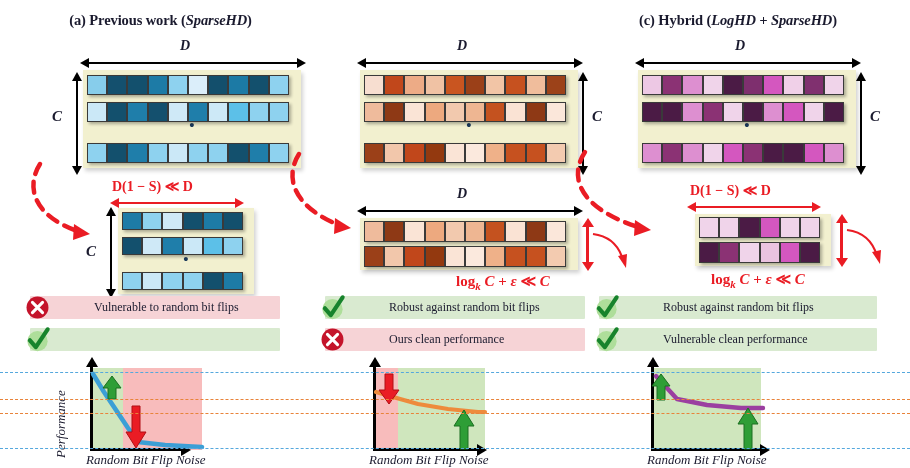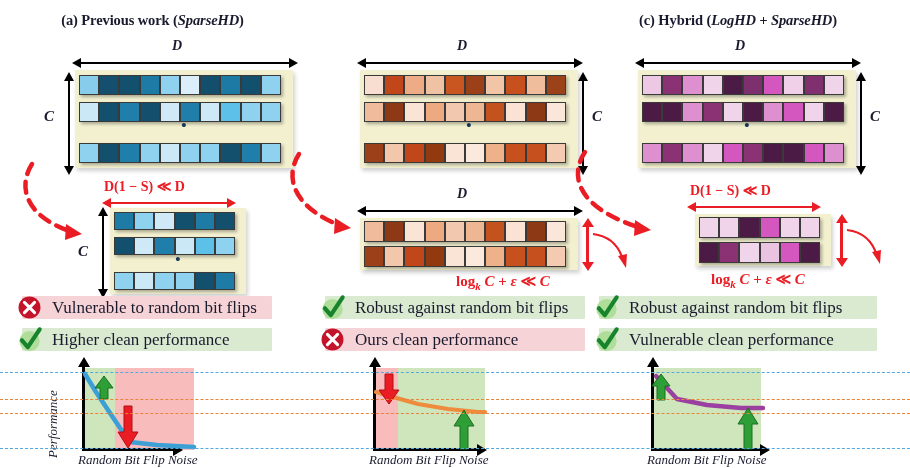--- a/index.html
+++ b/index.html
@@ -2,21 +2,21 @@
 <html><head>
 <meta charset="utf-8">
 <style>
   html,body{margin:0;padding:0;background:#fff;}
   body{
     width:910px;height:468px;position:relative;overflow:hidden;
     font-family:"Liberation Serif", serif;
     color:#1a1a2e;
   }
   .panel{position:absolute;top:0;height:468px;}
-  #panel-a{left:0;width:305px;}
+  #panel-a{left:8px;width:305px;}
   #panel-b{left:305px;width:295px;}
   #panel-c{left:583px;width:310px;}
 
   .panel-title{
     position:absolute;top:12px;left:0;width:100%;
     text-align:center;font-weight:bold;font-size:14.5px;
     letter-spacing:-0.1px;white-space:nowrap;
   }
   .panel-title i{font-family:"Liberation Serif",serif;font-style:italic;}
 
@@ -61,21 +61,21 @@
   .clabel{position:absolute;font-style:italic;font-weight:bold;font-size:15px;}
 
   
   .curvearrow{position:absolute;}
 
   
   .bullet{
     position:absolute;height:23px;display:flex;align-items:center;
     border-radius:1px;padding-left:26px;box-sizing:border-box;
   }
-  .bullet .btxt{font-size:17px;white-space:nowrap;padding-left:4px;}
+  .bullet .btxt{font-size:12px;white-space:nowrap;padding-left:4px;margin-left:34px;}
   .bullet.neg{background:#f6d3d6;}
   .bullet.pos{background:#d9ead0;}
   .badge{position:absolute;left:-6px;top:-2px;width:27px;height:27px;}
 
   
   .chart{position:absolute;}
   .chart .axis-v{position:absolute;width:3px;background:#000;}
   .chart .axis-v:before{content:"";position:absolute;top:-9px;left:-4.5px;width:0;height:0;
     border-left:6px solid transparent;border-right:6px solid transparent;border-bottom:10px solid #000;}
   .chart .axis-h{position:absolute;height:3px;background:#000;}
@@ -201,21 +201,20 @@
       <circle cx="16" cy="16" r="13" fill="#c4142b"></circle>
       <path d="M10 10 L22 22 M22 10 L10 22" stroke="#fff" stroke-width="3.6" stroke-linecap="round"></path>
     </svg>
     <span class="btxt">Vulnerable to random bit flips</span>
   </div>
   <div class="bullet pos" style="left:22px;top:328px;width:250px;">
     <svg class="badge" viewBox="0 0 32 32">
       <circle cx="16" cy="18" r="12" fill="#aede9a"></circle>
       <path d="M7 17 L14 25 L28 4" stroke="#17832c" stroke-width="5" fill="none" stroke-linecap="round" stroke-linejoin="round"></path>
     </svg>
-    <span class="btxt">Higher clean performance</span>
   </div>
 
   <div class="chart" id="chart-a" style="left:34px;top:362px;width:160px;height:104px;">
     <div class="ylab" style="left:11px;top:96px;">Performance</div>
     <div class="zone green" style="left:51px;top:6px;width:30px;height:82px;"></div>
     <div class="zone red" style="left:81px;top:6px;width:79px;height:82px;"></div>
     <div class="axis-v" style="left:48px;top:4px;height:85px;"></div>
     <div class="axis-h" style="left:48px;top:86px;width:92px;"></div>
     <svg style="position:absolute;left:48px;top:4px;" width="115" height="86">
       <polyline points="3,8 14,26 26,44 38,62 48,76 75,79 112,81" fill="none" stroke="#3c9fd6" stroke-width="4.6" stroke-linejoin="round" stroke-linecap="round"></polyline>

